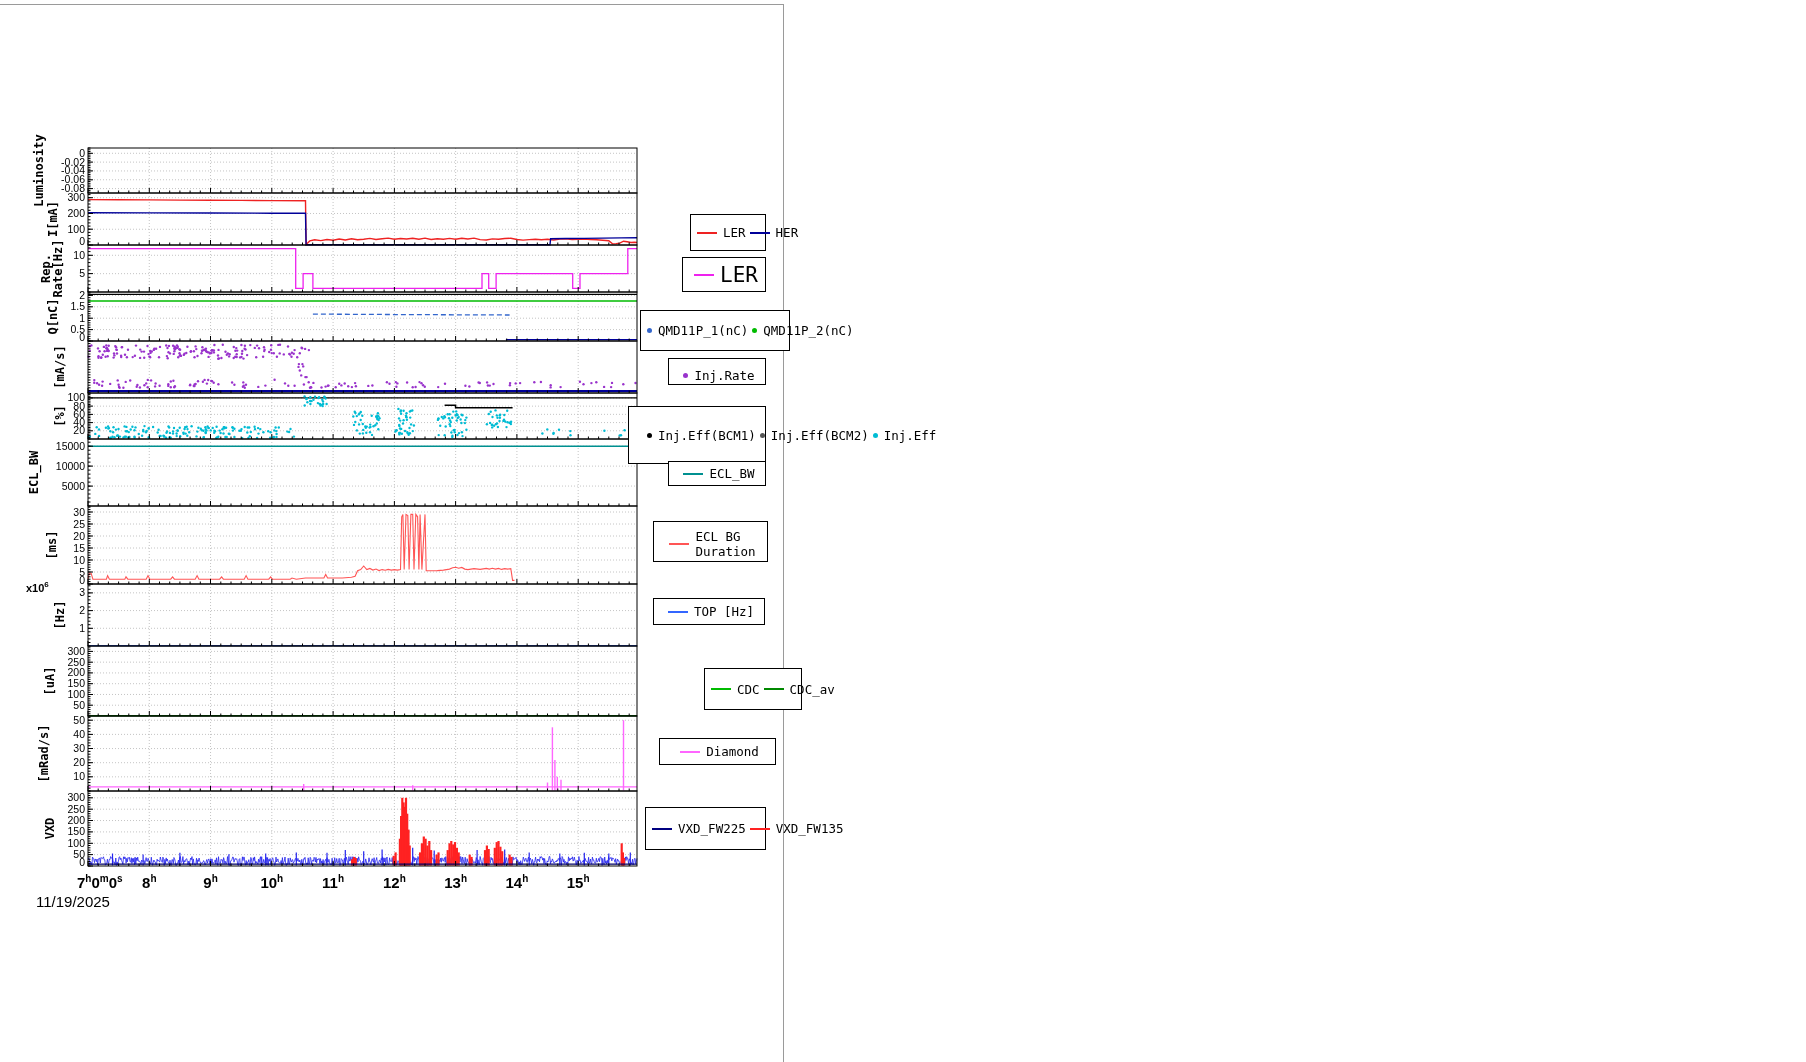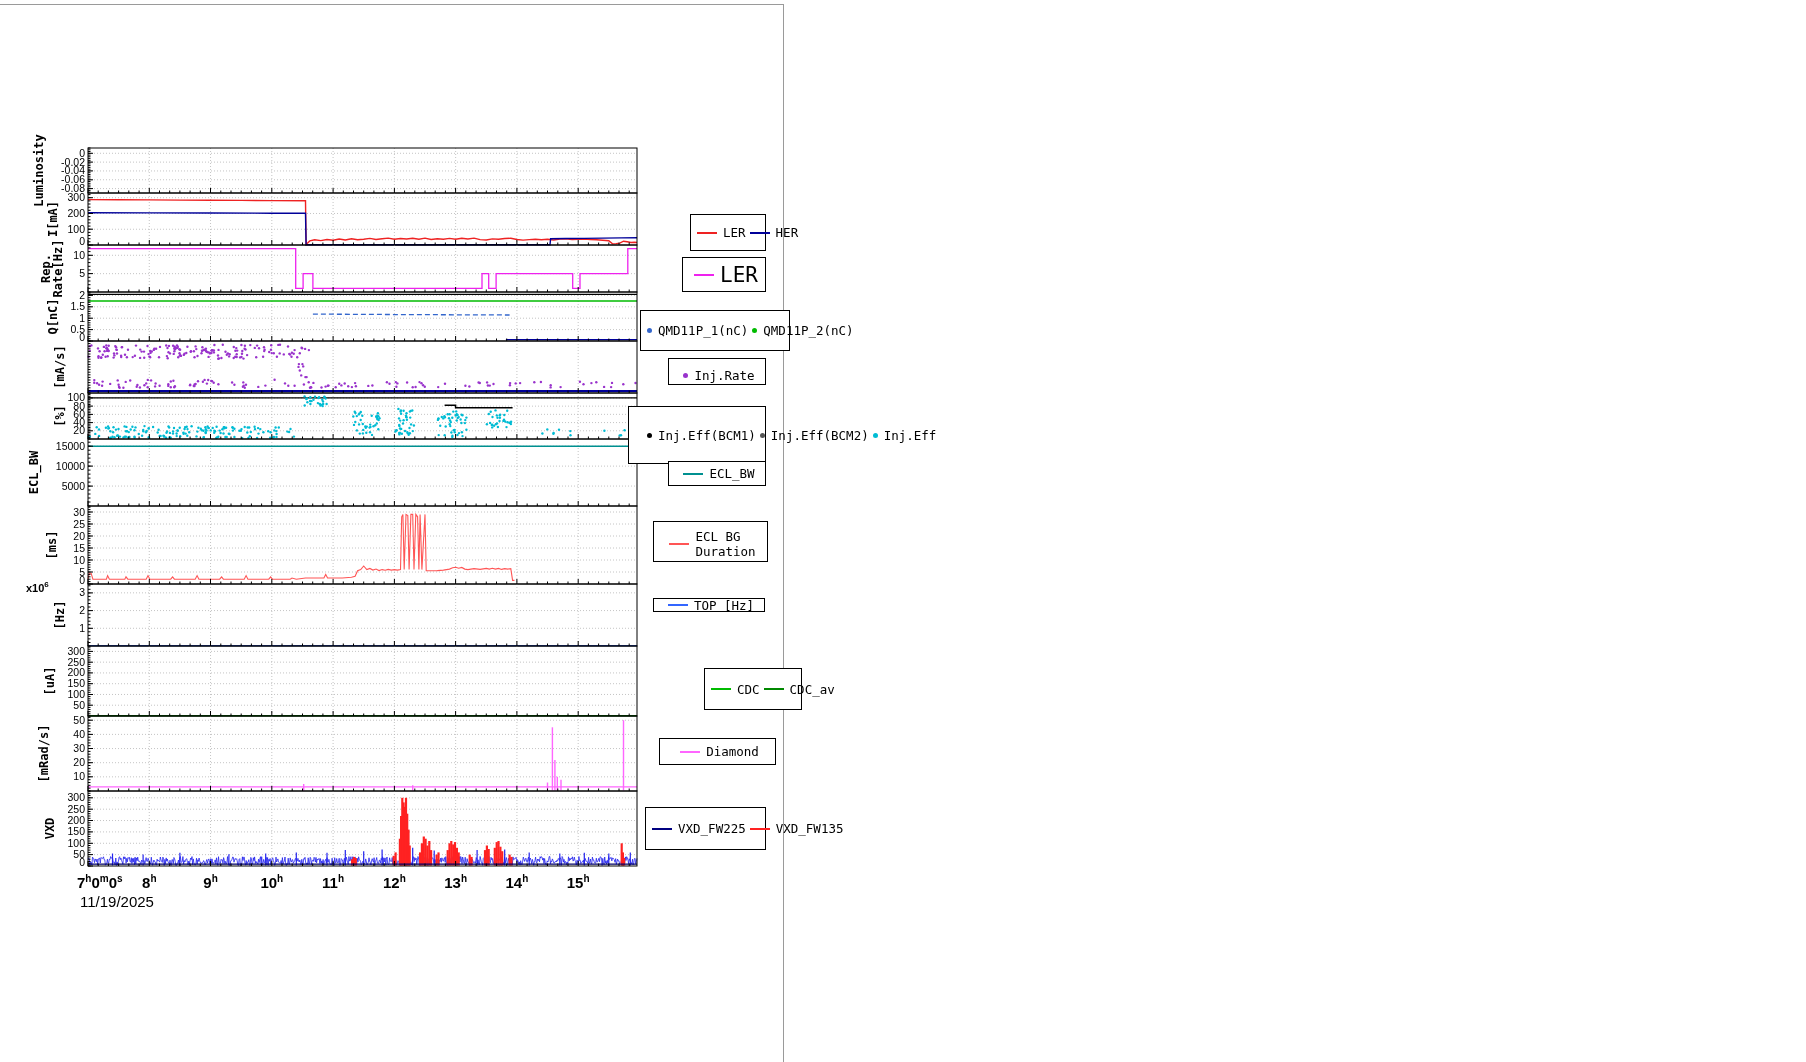--- a/index.html
+++ b/index.html
@@ -1,38 +1,38 @@
 <!DOCTYPE html>
 <html><head>
 <meta charset="utf-8">
 <style>
   html,body{margin:0;padding:0;background:#fff;}
   body{font-family:"Liberation Sans",sans-serif;}
   .stage{position:relative;width:1806px;height:1062px;background:#fff;overflow:hidden;}
   .pad{position:absolute;left:0;top:4px;width:783px;height:1057px;background:#fff;
        border-top:1px solid #9a9a9a;border-right:1px solid #9a9a9a;}
   svg{position:absolute;left:0;top:-4px;}
-  .date-label{position:absolute;left:36px;top:893px;font:15px "Liberation Sans",sans-serif;color:#000;margin-left:44px;}
+  .date-label{position:absolute;left:36px;top:893px;font:15px "Liberation Sans",sans-serif;color:#000;}
   .legend{position:absolute;background:#fff;border:1px solid #000;box-sizing:border-box;
           display:flex;flex-direction:row;justify-content:space-around;
           font:12.5px "DejaVu Sans Mono",monospace;color:#000;padding:1px 2px;}
   .lrow{display:flex;align-items:center;gap:6px;padding-left:4px;white-space:nowrap;}
   .mline{display:inline-block;width:20px;height:2px;flex:0 0 20px;}
   .mdot{display:inline-block;width:6px;height:6px;border-radius:50%;flex:0 0 6px;}
   .mdot.small{width:5px;height:5px;flex:0 0 5px;}
   .lcol{display:flex;flex-direction:column;line-height:1.25;}
   .big{font-size:21px;}
   .box-current{left:690px;top:214px;width:76px;height:37px;}
   .box-ler-big{left:682px;top:257px;width:84px;height:35px;}
   .box-qmd{left:640px;top:310px;width:150px;height:41px;}
   .box-injrate{left:668px;top:358px;width:98px;height:27px;align-items:flex-end;}
   .box-injeff{left:628px;top:406px;width:138px;height:58px;padding-left:14px;}
   .box-eclbw{left:668px;top:461px;width:98px;height:25px;}
   .box-eclbg{left:653px;top:521px;width:115px;height:41px;align-items:flex-end;}
-  .box-top{left:653px;top:598px;width:112px;height:14px;}
+  .box-top{left:653px;top:598px;width:112px;height:27px;}
   .box-cdc{left:704px;top:668px;width:98px;height:42px;}
   .box-diamond{left:659px;top:738px;width:117px;height:27px;}
   .box-vxd{left:645px;top:807px;width:121px;height:43px;}
   .grid{stroke:#b5b5b5;stroke-width:0.8;stroke-dasharray:1,2;}
   .frame{fill:none;stroke:#000;stroke-width:1;}
   .tick{stroke:#000;stroke-width:1;}
   .ylab{font:10.5px "Liberation Sans",sans-serif;fill:#000;}
   .ytitle{font:bold 12px "DejaVu Sans Mono",monospace;fill:#000;}
   .xlab{font:bold 15px "Liberation Sans",sans-serif;fill:#000;}
   .scale{font:bold 11px "Liberation Sans",sans-serif;fill:#000;}

